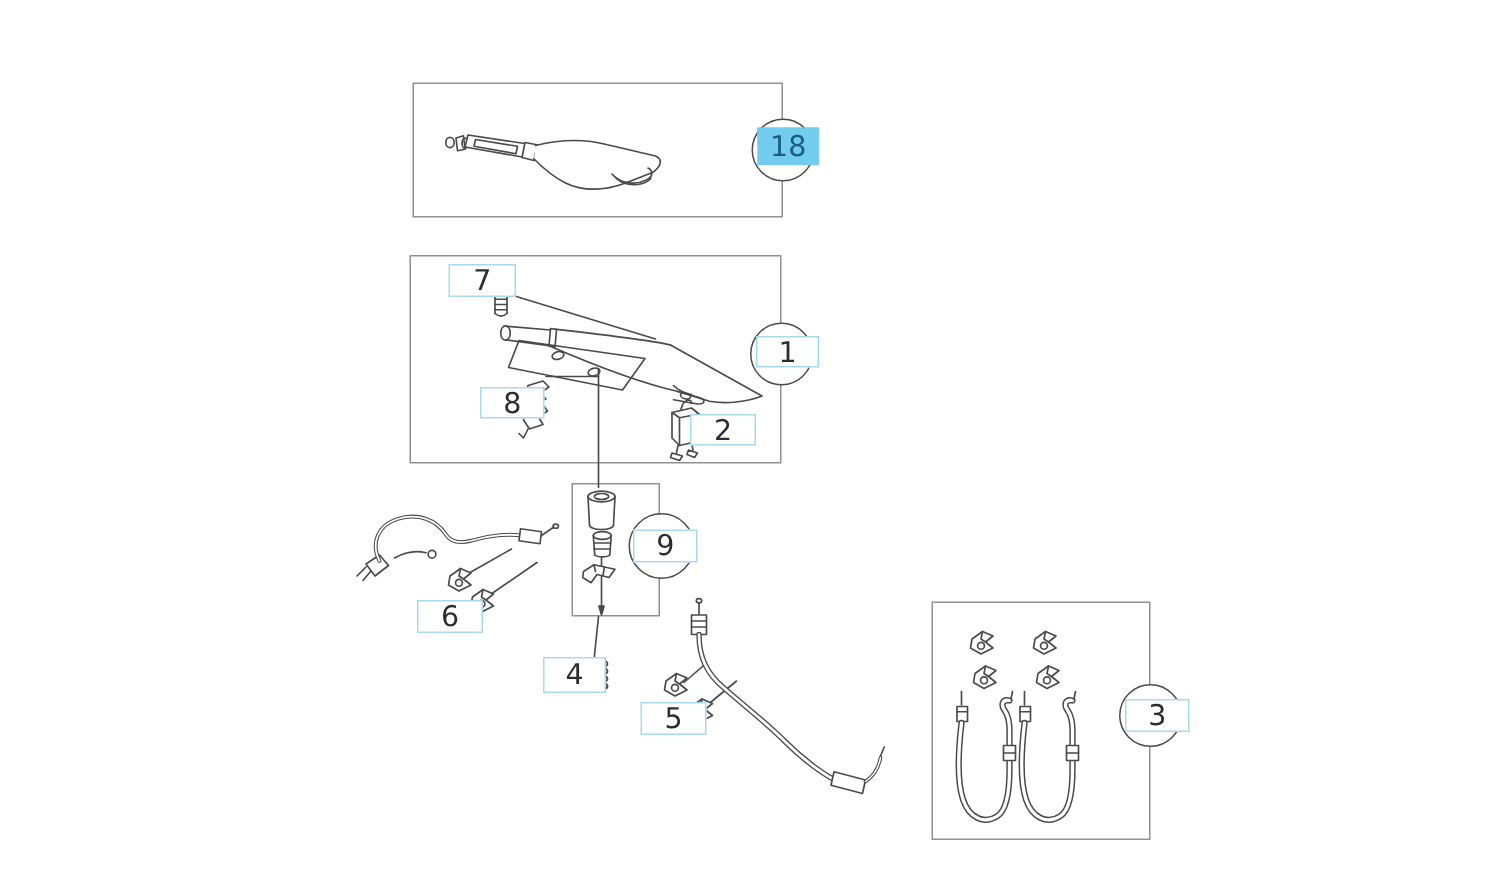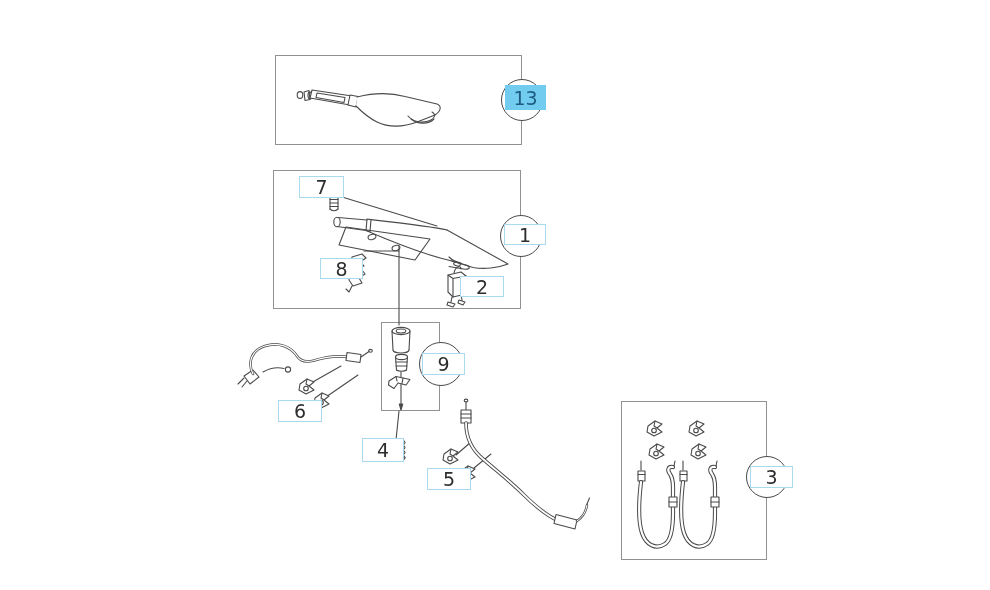--- a/index.html
+++ b/index.html
@@ -172,21 +172,21 @@
       <use href="#kitcable" x="638" y="461"></use>
       <use href="#kitcable" x="680" y="461"></use>
     </g>
   </svg>
 
   <div class="co-circle" style="left:501px;top:79px;width:42px;height:42px;"></div>
   <div class="co-circle" style="left:500px;top:215px;width:42px;height:42px;"></div>
   <div class="co-circle" style="left:419px;top:342px;width:44px;height:44px;"></div>
   <div class="co-circle" style="left:746px;top:456px;width:42px;height:42px;"></div>
 
-  <div class="co-label hl" style="left:505px;top:85px;width:41px;height:25px;">13</div>
+  <div class="co-label hl" style="left:505px;top:85px;width:41px;height:25px;">18</div>
   <div class="co-label" style="left:504px;top:224px;width:42px;height:21px;">1</div>
   <div class="co-label" style="left:299px;top:176px;width:45px;height:22px;">7</div>
   <div class="co-label" style="left:320px;top:258px;width:43px;height:21px;">8</div>
   <div class="co-label" style="left:460px;top:276px;width:44px;height:21px;">2</div>
   <div class="co-label" style="left:422px;top:353px;width:43px;height:22px;">9</div>
   <div class="co-label" style="left:278px;top:400px;width:44px;height:22px;">6</div>
   <div class="co-label" style="left:362px;top:438px;width:42px;height:24px;">4</div>
   <div class="co-label" style="left:427px;top:468px;width:44px;height:22px;">5</div>
   <div class="co-label" style="left:750px;top:466px;width:43px;height:22px;">3</div>
 

